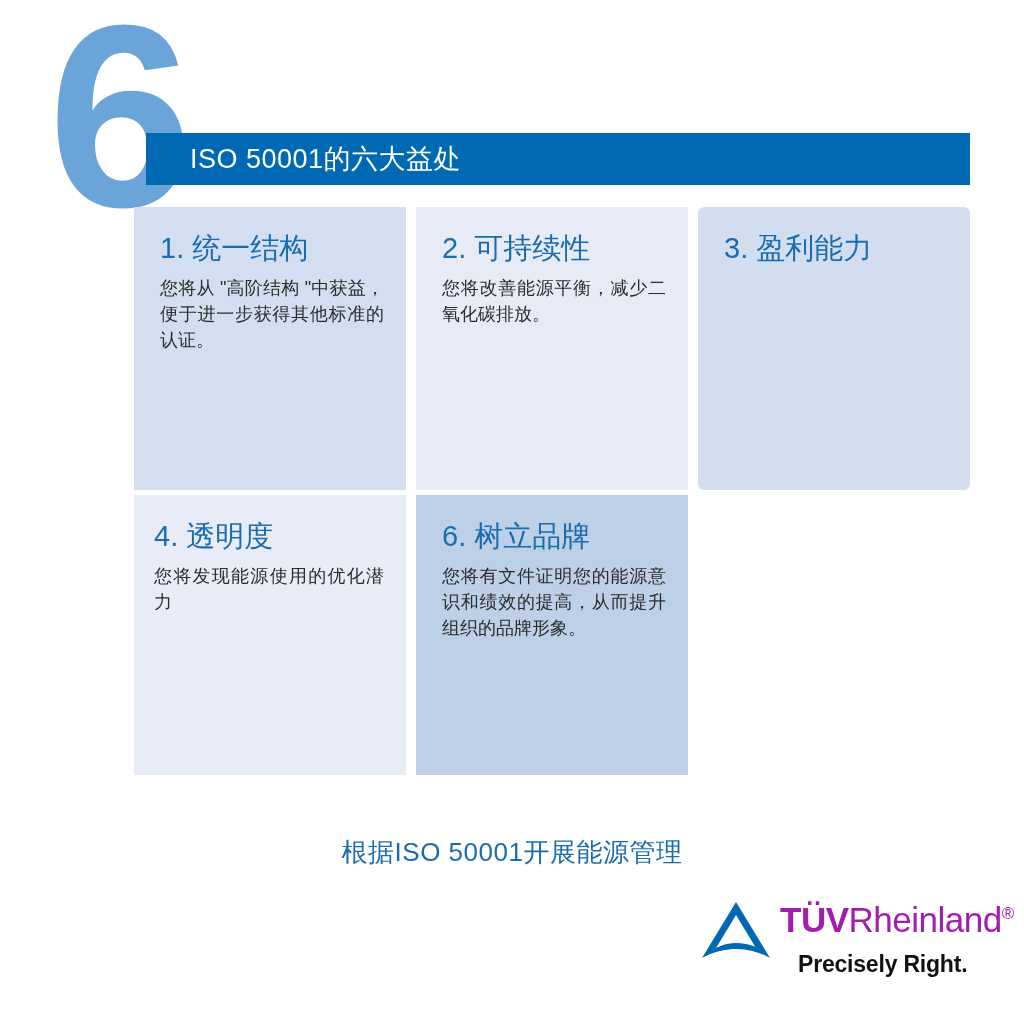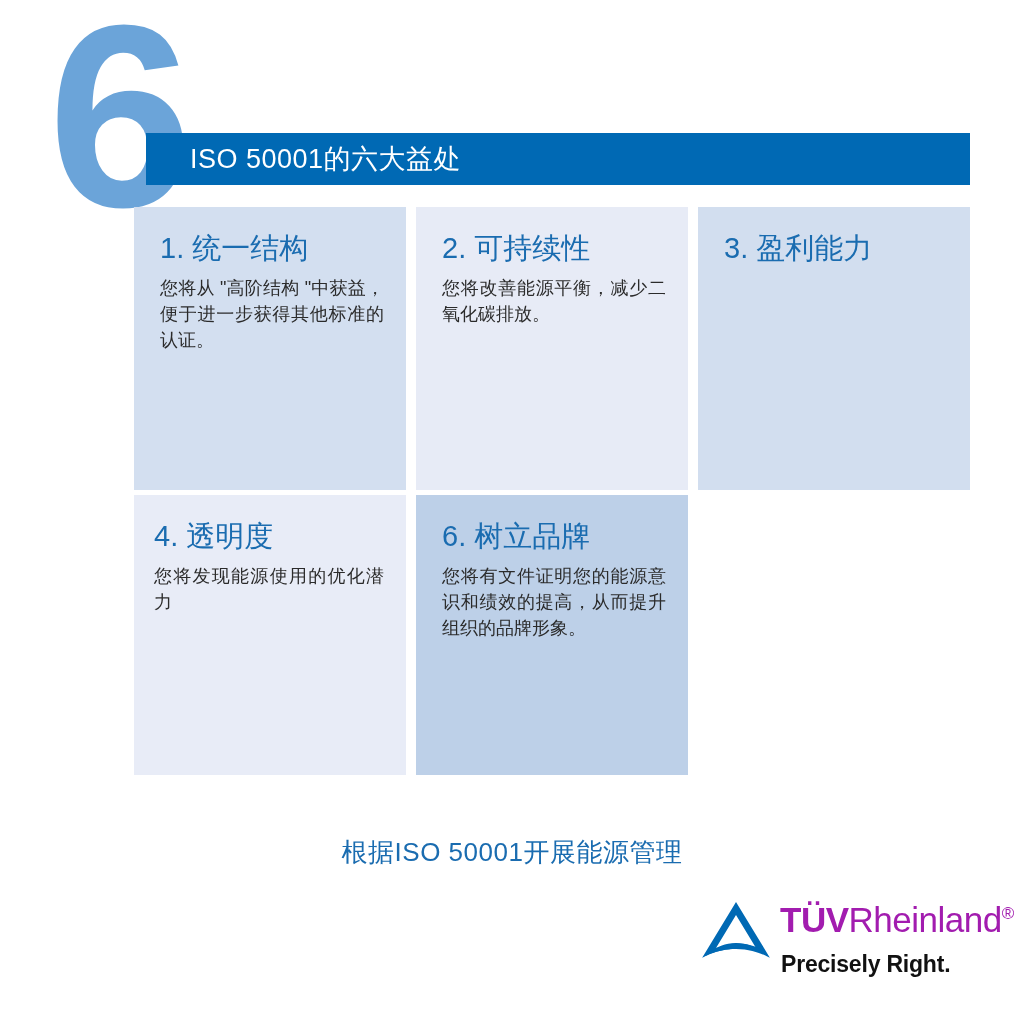--- a/index.html
+++ b/index.html
@@ -93,21 +93,21 @@
     padding-left: 6px;
     padding-right: 2px;
     text-align: justify;
     text-justify: inter-ideograph;
   }
   .card.indent-title .card-title { padding-left: 6px; }
 
   
   .tint-a { background: #d3dff0; }
   .tint-b { background: #e7ebf6; }
-  .tint-c { background: #d2deef; }
+  .tint-c { background: #d2deef; border-radius: 6px; }
   .tint-d { background: #e8ecf7; }
   .tint-e { background: #d5ddee; }
   .tint-f { background: #bdd0e8; }
 
   
   .caption {
     position: absolute;
     left: 0;
     top: 795px;
     width: 1024px;
@@ -145,21 +145,21 @@
   }
   .logo-text .tuv { font-weight: 700; letter-spacing: -0.5px; }
   .logo-text .rheinland { font-weight: 400; letter-spacing: -0.5px; }
   .logo-text .reg {
     font-size: 17px;
     vertical-align: super;
     font-weight: 400;
   }
   .logo-tagline {
     position: absolute;
-    left: 81px;
+    left: 98px;
     top: 53px;
     font-size: 23px;
     font-weight: 700;
     color: #111111;
     letter-spacing: -0.2px;
     white-space: nowrap;
   }
 </style>
 </head>
 <body>

